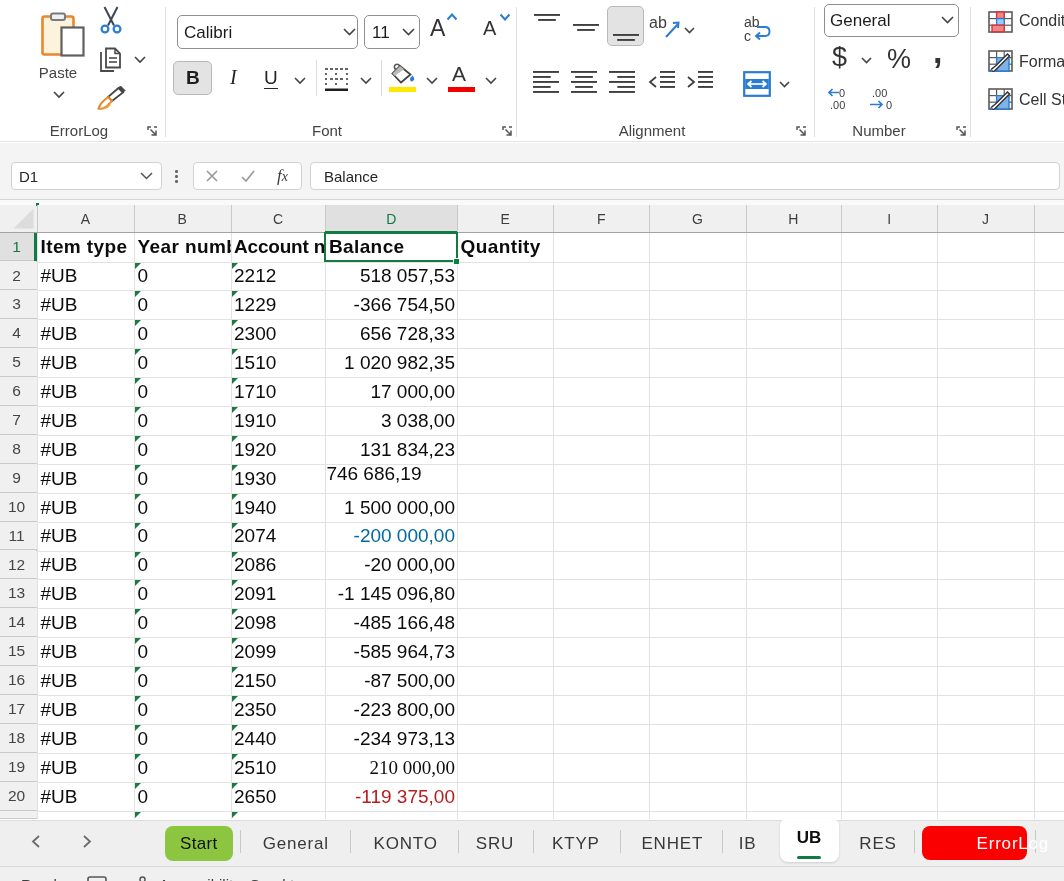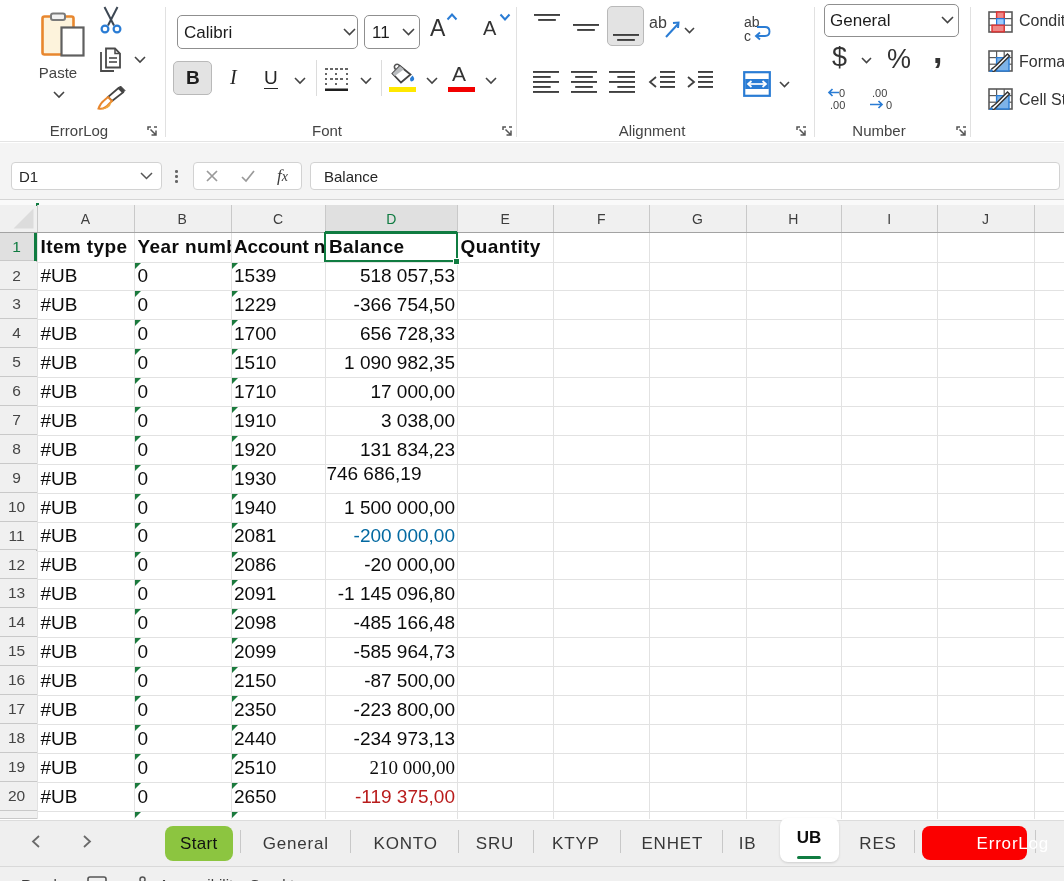--- a/index.html
+++ b/index.html
@@ -377,40 +377,40 @@
 <div class="ab" style="left:0;top:786.7px;width:33px;font-size:15.5px;color:#454545;text-align:center">20</div>
 <div class="ab" style="left:0;top:810.6px;width:36.5px;height:8.4px;background:#f0f0f0;border-bottom:1px solid #c9c9c9"></div>
 <div class="ab" style="left:34px;top:232.6px;width:2.8px;height:28.9px;background:#107C41"></div>
 <div class="ab" style="left:38.0px;top:236.4px;width:96.0px;height:25px;overflow:hidden;font-size:19px;color:#0c0c0c;white-space:nowrap;font-weight:bold;letter-spacing:0.4px;padding-left:2.5px;">Item type</div>
 <div class="ab" style="left:135.0px;top:236.4px;width:95.5px;height:25px;overflow:hidden;font-size:19px;color:#0c0c0c;white-space:nowrap;font-weight:bold;letter-spacing:0.4px;padding-left:2.5px;">Year number</div>
 <div class="ab" style="left:231.5px;top:236.4px;width:93.89999999999998px;height:25px;overflow:hidden;font-size:19px;color:#0c0c0c;white-space:nowrap;font-weight:bold;letter-spacing:-0.2px;padding-left:2.5px;">Account number</div>
 <div class="ab" style="left:326.4px;top:236.4px;width:130.60000000000002px;height:25px;overflow:hidden;font-size:19px;color:#0c0c0c;white-space:nowrap;font-weight:bold;letter-spacing:0.4px;padding-left:2.5px;">Balance</div>
 <div class="ab" style="left:458.0px;top:236.4px;width:95.20000000000005px;height:25px;overflow:hidden;font-size:19px;color:#0c0c0c;white-space:nowrap;font-weight:bold;letter-spacing:0.4px;padding-left:2.5px;">Quantity</div>
 <div class="ab" style="left:38.0px;top:265.3px;width:96.0px;height:25px;overflow:hidden;font-size:19px;color:#0c0c0c;white-space:nowrap;padding-left:2.5px;">#UB</div>
 <div class="ab" style="left:135.0px;top:265.3px;width:95.5px;height:25px;overflow:hidden;font-size:19px;color:#0c0c0c;white-space:nowrap;padding-left:2.5px;">0</div>
-<div class="ab" style="left:231.5px;top:265.3px;width:93.89999999999998px;height:25px;overflow:hidden;font-size:19px;color:#0c0c0c;white-space:nowrap;padding-left:2.5px;">1539</div>
+<div class="ab" style="left:231.5px;top:265.3px;width:93.89999999999998px;height:25px;overflow:hidden;font-size:19px;color:#0c0c0c;white-space:nowrap;padding-left:2.5px;">2212</div>
 <div class="ab" style="left:326.4px;top:265.3px;width:130.60000000000002px;height:25px;overflow:hidden;font-size:19px;color:#0c0c0c;white-space:nowrap;text-align:right;padding-right:2px;">518 057,53</div>
 <div class="ab" style="left:135.0px;top:262.5px;width:0;height:0;border-top:6.5px solid #1b7a3d;border-right:6.5px solid transparent"></div>
 <div class="ab" style="left:231.5px;top:262.5px;width:0;height:0;border-top:6.5px solid #1b7a3d;border-right:6.5px solid transparent"></div>
 <div class="ab" style="left:38.0px;top:294.2px;width:96.0px;height:25px;overflow:hidden;font-size:19px;color:#0c0c0c;white-space:nowrap;padding-left:2.5px;">#UB</div>
 <div class="ab" style="left:135.0px;top:294.2px;width:95.5px;height:25px;overflow:hidden;font-size:19px;color:#0c0c0c;white-space:nowrap;padding-left:2.5px;">0</div>
 <div class="ab" style="left:231.5px;top:294.2px;width:93.89999999999998px;height:25px;overflow:hidden;font-size:19px;color:#0c0c0c;white-space:nowrap;padding-left:2.5px;">1229</div>
 <div class="ab" style="left:326.4px;top:294.2px;width:130.60000000000002px;height:25px;overflow:hidden;font-size:19px;color:#0c0c0c;white-space:nowrap;text-align:right;padding-right:2px;">-366 754,50</div>
 <div class="ab" style="left:135.0px;top:291.4px;width:0;height:0;border-top:6.5px solid #1b7a3d;border-right:6.5px solid transparent"></div>
 <div class="ab" style="left:231.5px;top:291.4px;width:0;height:0;border-top:6.5px solid #1b7a3d;border-right:6.5px solid transparent"></div>
 <div class="ab" style="left:38.0px;top:323.1px;width:96.0px;height:25px;overflow:hidden;font-size:19px;color:#0c0c0c;white-space:nowrap;padding-left:2.5px;">#UB</div>
 <div class="ab" style="left:135.0px;top:323.1px;width:95.5px;height:25px;overflow:hidden;font-size:19px;color:#0c0c0c;white-space:nowrap;padding-left:2.5px;">0</div>
-<div class="ab" style="left:231.5px;top:323.1px;width:93.89999999999998px;height:25px;overflow:hidden;font-size:19px;color:#0c0c0c;white-space:nowrap;padding-left:2.5px;">1700</div>
+<div class="ab" style="left:231.5px;top:323.1px;width:93.89999999999998px;height:25px;overflow:hidden;font-size:19px;color:#0c0c0c;white-space:nowrap;padding-left:2.5px;">2300</div>
 <div class="ab" style="left:326.4px;top:323.1px;width:130.60000000000002px;height:25px;overflow:hidden;font-size:19px;color:#0c0c0c;white-space:nowrap;text-align:right;padding-right:2px;">656 728,33</div>
 <div class="ab" style="left:135.0px;top:320.3px;width:0;height:0;border-top:6.5px solid #1b7a3d;border-right:6.5px solid transparent"></div>
 <div class="ab" style="left:231.5px;top:320.3px;width:0;height:0;border-top:6.5px solid #1b7a3d;border-right:6.5px solid transparent"></div>
 <div class="ab" style="left:38.0px;top:352.0px;width:96.0px;height:25px;overflow:hidden;font-size:19px;color:#0c0c0c;white-space:nowrap;padding-left:2.5px;">#UB</div>
 <div class="ab" style="left:135.0px;top:352.0px;width:95.5px;height:25px;overflow:hidden;font-size:19px;color:#0c0c0c;white-space:nowrap;padding-left:2.5px;">0</div>
 <div class="ab" style="left:231.5px;top:352.0px;width:93.89999999999998px;height:25px;overflow:hidden;font-size:19px;color:#0c0c0c;white-space:nowrap;padding-left:2.5px;">1510</div>
-<div class="ab" style="left:326.4px;top:352.0px;width:130.60000000000002px;height:25px;overflow:hidden;font-size:19px;color:#0c0c0c;white-space:nowrap;text-align:right;padding-right:2px;">1 090 982,35</div>
+<div class="ab" style="left:326.4px;top:352.0px;width:130.60000000000002px;height:25px;overflow:hidden;font-size:19px;color:#0c0c0c;white-space:nowrap;text-align:right;padding-right:2px;">1 020 982,35</div>
 <div class="ab" style="left:135.0px;top:349.2px;width:0;height:0;border-top:6.5px solid #1b7a3d;border-right:6.5px solid transparent"></div>
 <div class="ab" style="left:231.5px;top:349.2px;width:0;height:0;border-top:6.5px solid #1b7a3d;border-right:6.5px solid transparent"></div>
 <div class="ab" style="left:38.0px;top:380.9px;width:96.0px;height:25px;overflow:hidden;font-size:19px;color:#0c0c0c;white-space:nowrap;padding-left:2.5px;">#UB</div>
 <div class="ab" style="left:135.0px;top:380.9px;width:95.5px;height:25px;overflow:hidden;font-size:19px;color:#0c0c0c;white-space:nowrap;padding-left:2.5px;">0</div>
 <div class="ab" style="left:231.5px;top:380.9px;width:93.89999999999998px;height:25px;overflow:hidden;font-size:19px;color:#0c0c0c;white-space:nowrap;padding-left:2.5px;">1710</div>
 <div class="ab" style="left:326.4px;top:380.9px;width:130.60000000000002px;height:25px;overflow:hidden;font-size:19px;color:#0c0c0c;white-space:nowrap;text-align:right;padding-right:2px;">17 000,00</div>
 <div class="ab" style="left:135.0px;top:378.1px;width:0;height:0;border-top:6.5px solid #1b7a3d;border-right:6.5px solid transparent"></div>
 <div class="ab" style="left:231.5px;top:378.1px;width:0;height:0;border-top:6.5px solid #1b7a3d;border-right:6.5px solid transparent"></div>
 <div class="ab" style="left:38.0px;top:409.8px;width:96.0px;height:25px;overflow:hidden;font-size:19px;color:#0c0c0c;white-space:nowrap;padding-left:2.5px;">#UB</div>
 <div class="ab" style="left:135.0px;top:409.8px;width:95.5px;height:25px;overflow:hidden;font-size:19px;color:#0c0c0c;white-space:nowrap;padding-left:2.5px;">0</div>
@@ -431,21 +431,21 @@
 <div class="ab" style="left:135.0px;top:464.8px;width:0;height:0;border-top:6.5px solid #1b7a3d;border-right:6.5px solid transparent"></div>
 <div class="ab" style="left:231.5px;top:464.8px;width:0;height:0;border-top:6.5px solid #1b7a3d;border-right:6.5px solid transparent"></div>
 <div class="ab" style="left:38.0px;top:496.5px;width:96.0px;height:25px;overflow:hidden;font-size:19px;color:#0c0c0c;white-space:nowrap;padding-left:2.5px;">#UB</div>
 <div class="ab" style="left:135.0px;top:496.5px;width:95.5px;height:25px;overflow:hidden;font-size:19px;color:#0c0c0c;white-space:nowrap;padding-left:2.5px;">0</div>
 <div class="ab" style="left:231.5px;top:496.5px;width:93.89999999999998px;height:25px;overflow:hidden;font-size:19px;color:#0c0c0c;white-space:nowrap;padding-left:2.5px;">1940</div>
 <div class="ab" style="left:326.4px;top:496.5px;width:130.60000000000002px;height:25px;overflow:hidden;font-size:19px;color:#0c0c0c;white-space:nowrap;text-align:right;padding-right:2px;">1 500 000,00</div>
 <div class="ab" style="left:135.0px;top:493.7px;width:0;height:0;border-top:6.5px solid #1b7a3d;border-right:6.5px solid transparent"></div>
 <div class="ab" style="left:231.5px;top:493.7px;width:0;height:0;border-top:6.5px solid #1b7a3d;border-right:6.5px solid transparent"></div>
 <div class="ab" style="left:38.0px;top:525.4px;width:96.0px;height:25px;overflow:hidden;font-size:19px;color:#0c0c0c;white-space:nowrap;padding-left:2.5px;">#UB</div>
 <div class="ab" style="left:135.0px;top:525.4px;width:95.5px;height:25px;overflow:hidden;font-size:19px;color:#0c0c0c;white-space:nowrap;padding-left:2.5px;">0</div>
-<div class="ab" style="left:231.5px;top:525.4px;width:93.89999999999998px;height:25px;overflow:hidden;font-size:19px;color:#0c0c0c;white-space:nowrap;padding-left:2.5px;">2081</div>
+<div class="ab" style="left:231.5px;top:525.4px;width:93.89999999999998px;height:25px;overflow:hidden;font-size:19px;color:#0c0c0c;white-space:nowrap;padding-left:2.5px;">2074</div>
 <div class="ab" style="left:326.4px;top:525.4px;width:130.60000000000002px;height:25px;overflow:hidden;font-size:19px;color:#0369a1;white-space:nowrap;text-align:right;padding-right:2px;">-200 000,00</div>
 <div class="ab" style="left:135.0px;top:522.6px;width:0;height:0;border-top:6.5px solid #1b7a3d;border-right:6.5px solid transparent"></div>
 <div class="ab" style="left:231.5px;top:522.6px;width:0;height:0;border-top:6.5px solid #1b7a3d;border-right:6.5px solid transparent"></div>
 <div class="ab" style="left:38.0px;top:554.3px;width:96.0px;height:25px;overflow:hidden;font-size:19px;color:#0c0c0c;white-space:nowrap;padding-left:2.5px;">#UB</div>
 <div class="ab" style="left:135.0px;top:554.3px;width:95.5px;height:25px;overflow:hidden;font-size:19px;color:#0c0c0c;white-space:nowrap;padding-left:2.5px;">0</div>
 <div class="ab" style="left:231.5px;top:554.3px;width:93.89999999999998px;height:25px;overflow:hidden;font-size:19px;color:#0c0c0c;white-space:nowrap;padding-left:2.5px;">2086</div>
 <div class="ab" style="left:326.4px;top:554.3px;width:130.60000000000002px;height:25px;overflow:hidden;font-size:19px;color:#0c0c0c;white-space:nowrap;text-align:right;padding-right:2px;">-20 000,00</div>
 <div class="ab" style="left:135.0px;top:551.5px;width:0;height:0;border-top:6.5px solid #1b7a3d;border-right:6.5px solid transparent"></div>
 <div class="ab" style="left:231.5px;top:551.5px;width:0;height:0;border-top:6.5px solid #1b7a3d;border-right:6.5px solid transparent"></div>
 <div class="ab" style="left:38.0px;top:583.2px;width:96.0px;height:25px;overflow:hidden;font-size:19px;color:#0c0c0c;white-space:nowrap;padding-left:2.5px;">#UB</div>

